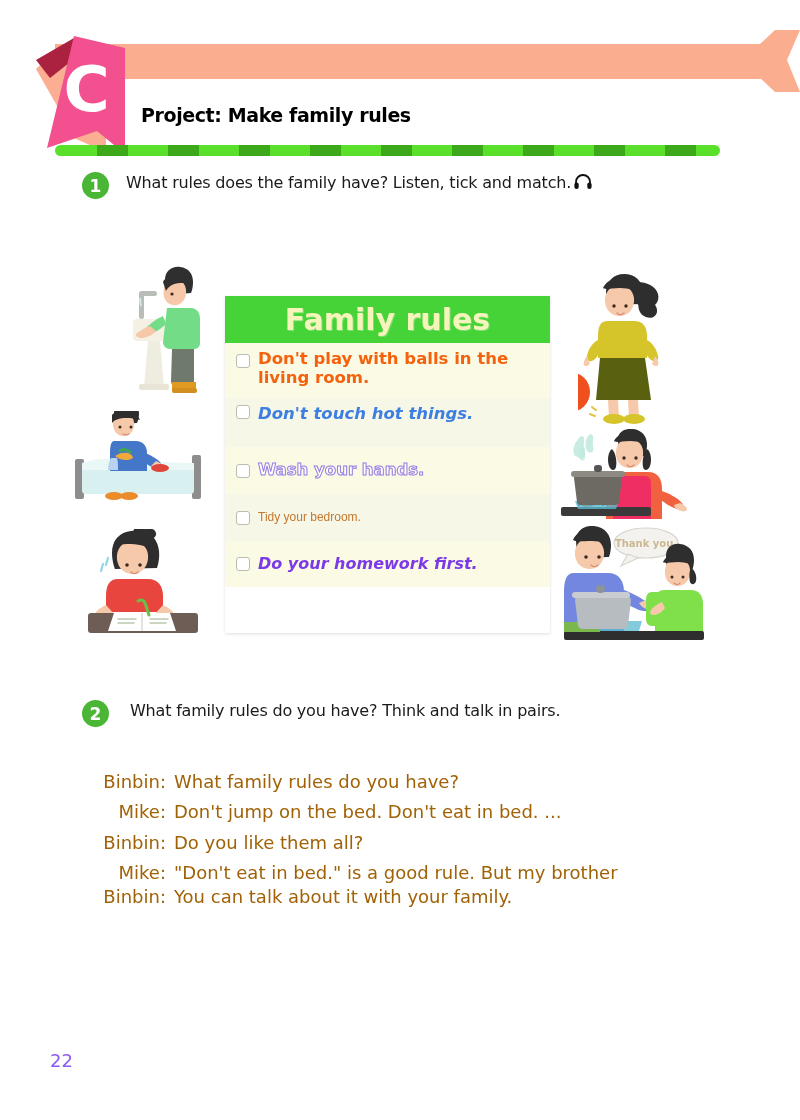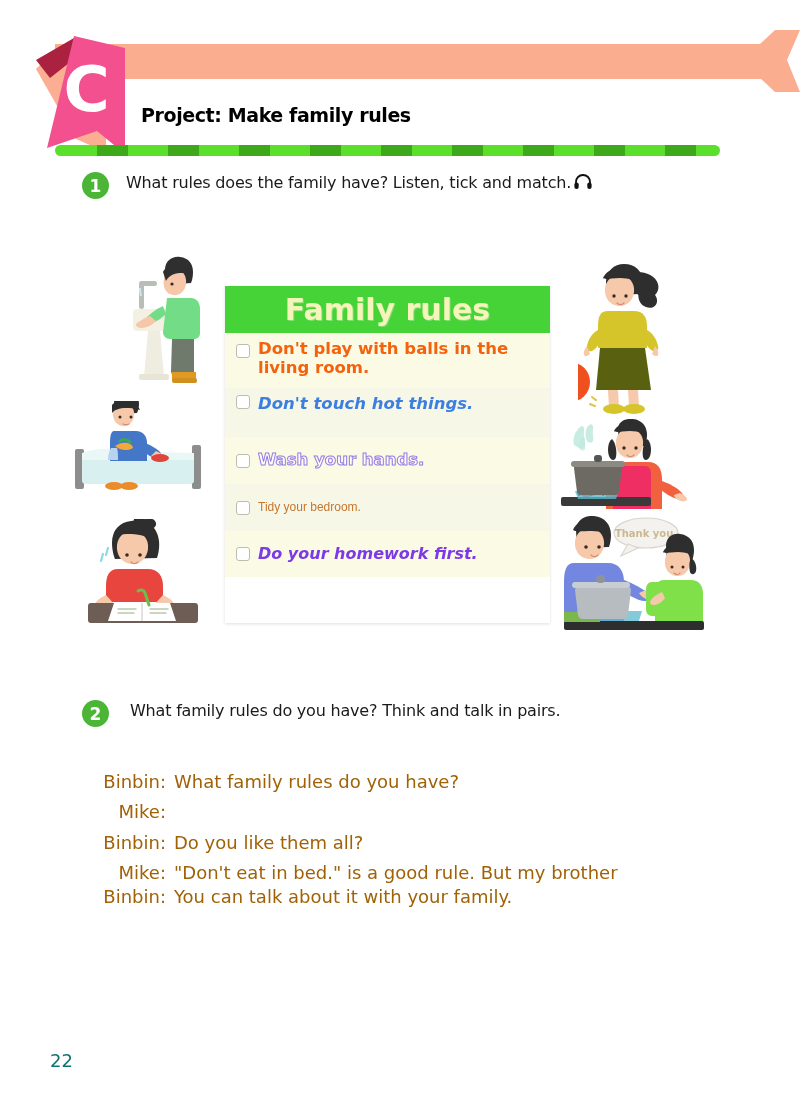--- a/index.html
+++ b/index.html
@@ -70,21 +70,21 @@
     font-size:16px;color:#1a1a1a;line-height:1.33;
     font-family:"DejaVu Sans",sans-serif;letter-spacing:-0.2px;
   }
   #task1{left:82px;top:172px;width:620px;}
   #task1 .task-text{margin-left:17px;}
   #task2{left:82px;top:700px;width:630px;}
   #task2 .task-text{margin-left:21px;}
   .hp-icon{display:inline-block;vertical-align:-2px;margin-left:3px;}
 
   
-  #art{position:absolute;left:0;top:254px;width:800px;height:400px;}
+  #art{position:absolute;left:0;top:264px;width:800px;height:400px;}
 
   
   #poster{
     position:absolute;left:225px;top:32px;width:325px;height:337px;
     box-shadow:0 1px 3px rgba(0,0,0,.13);
   }
   #poster-head{
     height:47px;background:#45d337;display:flex;align-items:center;
     justify-content:center;
   }
@@ -116,21 +116,21 @@
 
   
   #dialogue{position:absolute;left:88px;top:770px;width:640px;
     font-size:18px;color:#a16207;font-family:"DejaVu Sans",sans-serif;}
   .dlg-line{display:flex;margin-bottom:6.5px;line-height:1.32;}
   .dlg-who{flex:0 0 78px;text-align:right;padding-right:8px;}
   .dlg-say{flex:1 1 auto;}
   .dlg-cont{padding-left:86px;line-height:1.32;margin-bottom:6.5px;}
 
   #page-num{
-    position:absolute;left:50px;top:1050px;font-size:18px;color:#0f766e;
+    position:absolute;left:50px;top:1050px;font-size:18px;color:#8b5cf6;
     font-family:"DejaVu Sans",sans-serif;
   }
 </style>
 </head>
 <body>
 
 <div id="header">
   <div class="peach-ribbon"></div>
   <div class="peach-ribbon2"></div>
   <div class="peach-shadow"></div>
@@ -351,20 +351,21 @@
   <div class="task-text">What family rules do you have? Think and talk in pairs.</div>
 </div>
 
 <div id="dialogue">
   <div class="dlg-line">
     <div class="dlg-who">Binbin:</div>
     <div class="dlg-say">What family rules do you have?</div>
   </div>
   <div class="dlg-line">
     <div class="dlg-who">Mike:</div>
+    <div class="dlg-say">Don't jump on the bed. Don't eat in bed. ...</div>
   </div>
   <div class="dlg-line">
     <div class="dlg-who">Binbin:</div>
     <div class="dlg-say">Do you like them all?</div>
   </div>
   <div class="dlg-line" style="margin-bottom:0;">
     <div class="dlg-who">Mike:</div>
     <div class="dlg-say">"Don't eat in bed." is a good rule. But my brother</div>
   </div>
   <div class="dlg-line">

